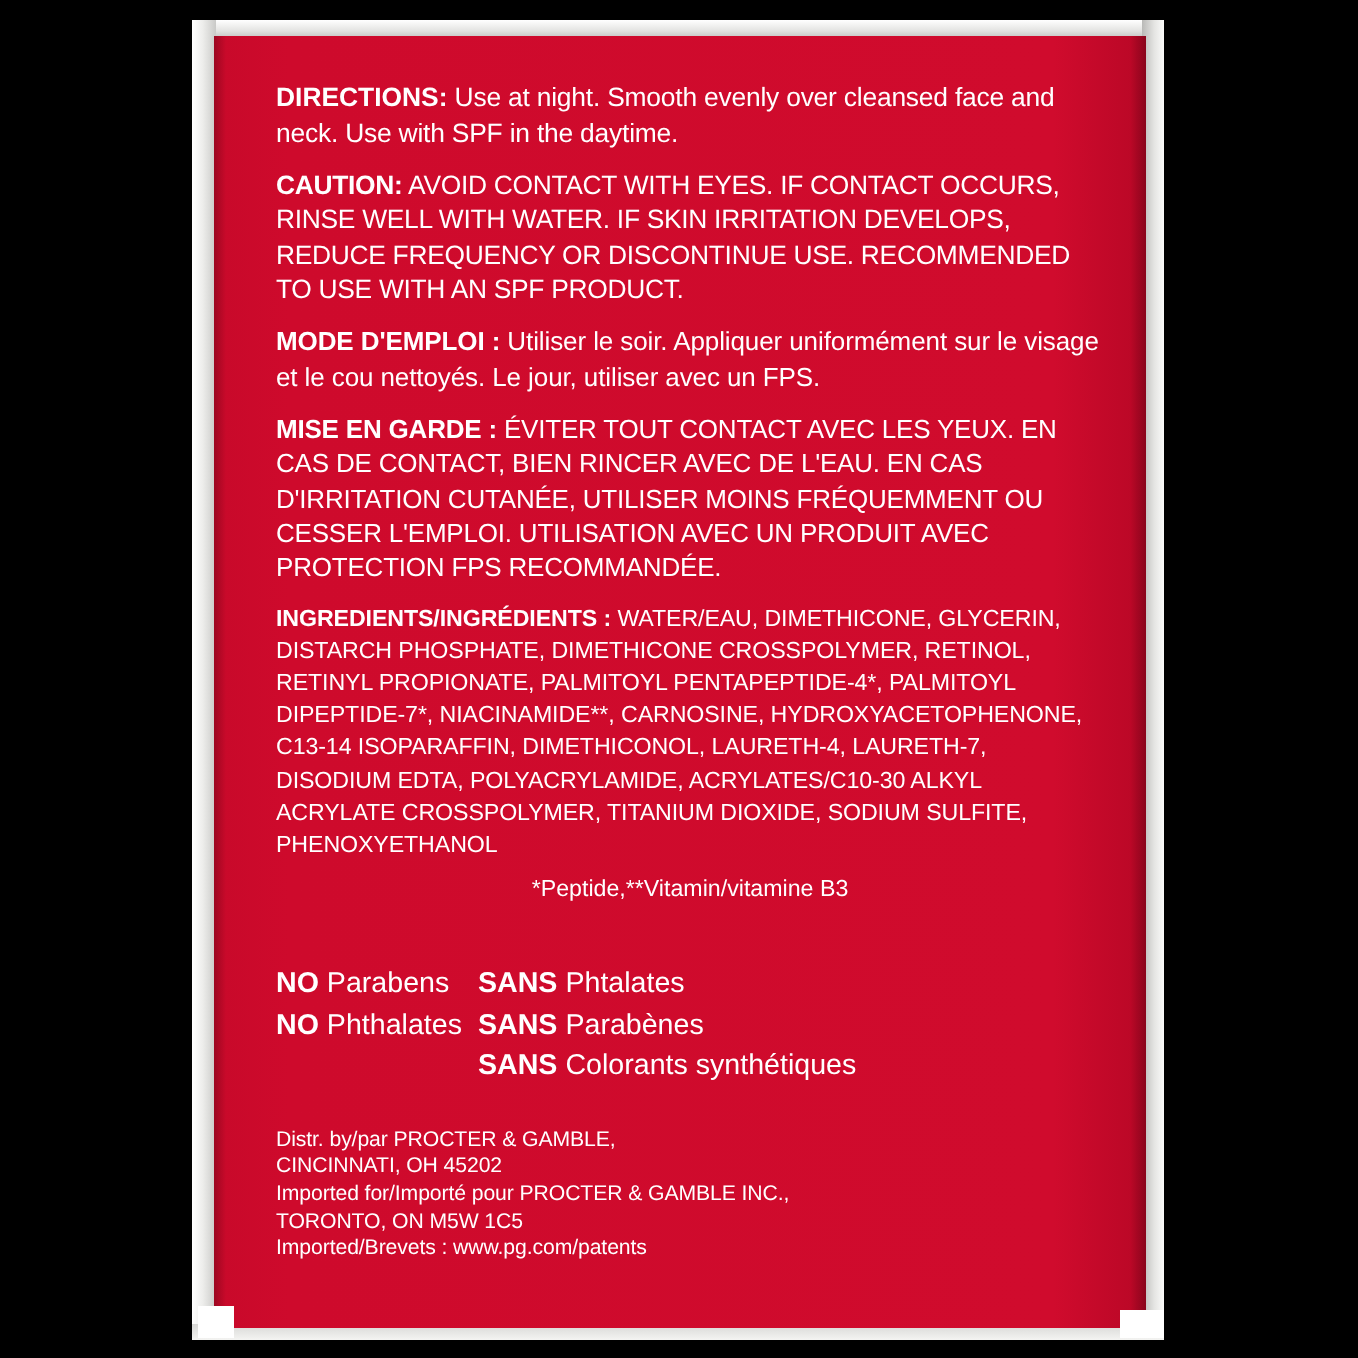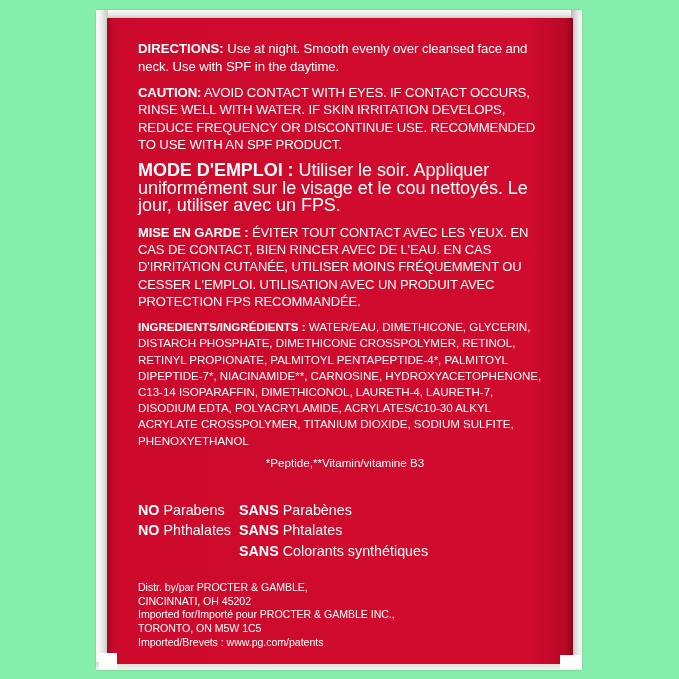--- a/index.html
+++ b/index.html
@@ -10,21 +10,21 @@
   body {
     width: 679px;
     height: 679px;
     font-family: "Liberation Sans", sans-serif;
     overflow: hidden;
   }
   #page {
     position: relative;
     width: 679px;
     height: 679px;
-    background: #86efac;
+    background: #000000;
   }
   
   .box-outer {
     position: absolute;
     left: 96px;
     top: 10px;
     width: 486px;
     height: 660px;
     background: linear-gradient(100deg, #f2f2f0 0%, #dfdfdd 30%, #cfcfcd 60%, #e8e8e6 100%);
     border-radius: 3px;
@@ -74,21 +74,21 @@
     letter-spacing: -0.1px;
   }
   .t-dir b { font-weight: bold; letter-spacing: 0; }
   .t-caution {
     font-size: 13.2px;
     line-height: 17.3px;
     letter-spacing: -0.15px;
   }
   .t-caution b { font-weight: bold; }
   .t-mode {
-    font-size: 18px;
+    font-size: 13px;
     line-height: 17.5px;
     letter-spacing: -0.05px;
   }
   .t-mode b { font-weight: bold; }
   .t-mise {
     font-size: 13px;
     line-height: 17.3px;
     letter-spacing: -0.1px;
   }
   .t-mise b { font-weight: bold; }
@@ -214,24 +214,24 @@
         <div class="col">
           <div class="row">
             <span class="lead">NO</span><span> Parabens</span>
           </div>
           <div class="row">
             <span class="lead">NO</span><span> Phthalates</span>
           </div>
         </div>
         <div class="col">
           <div class="row">
+            <span class="lead">SANS</span><span> Phtalates</span>
+          </div>
+          <div class="row">
             <span class="lead">SANS</span><span> Parabènes</span>
-          </div>
-          <div class="row">
-            <span class="lead">SANS</span><span> Phtalates</span>
           </div>
           <div class="row">
             <span class="lead">SANS</span><span> Colorants synthétiques</span>
           </div>
         </div>
       </div>
 
       <div class="footer">
         <p>Distr. by/par PROCTER &amp; GAMBLE,</p>
         <p>CINCINNATI, OH 45202</p>

